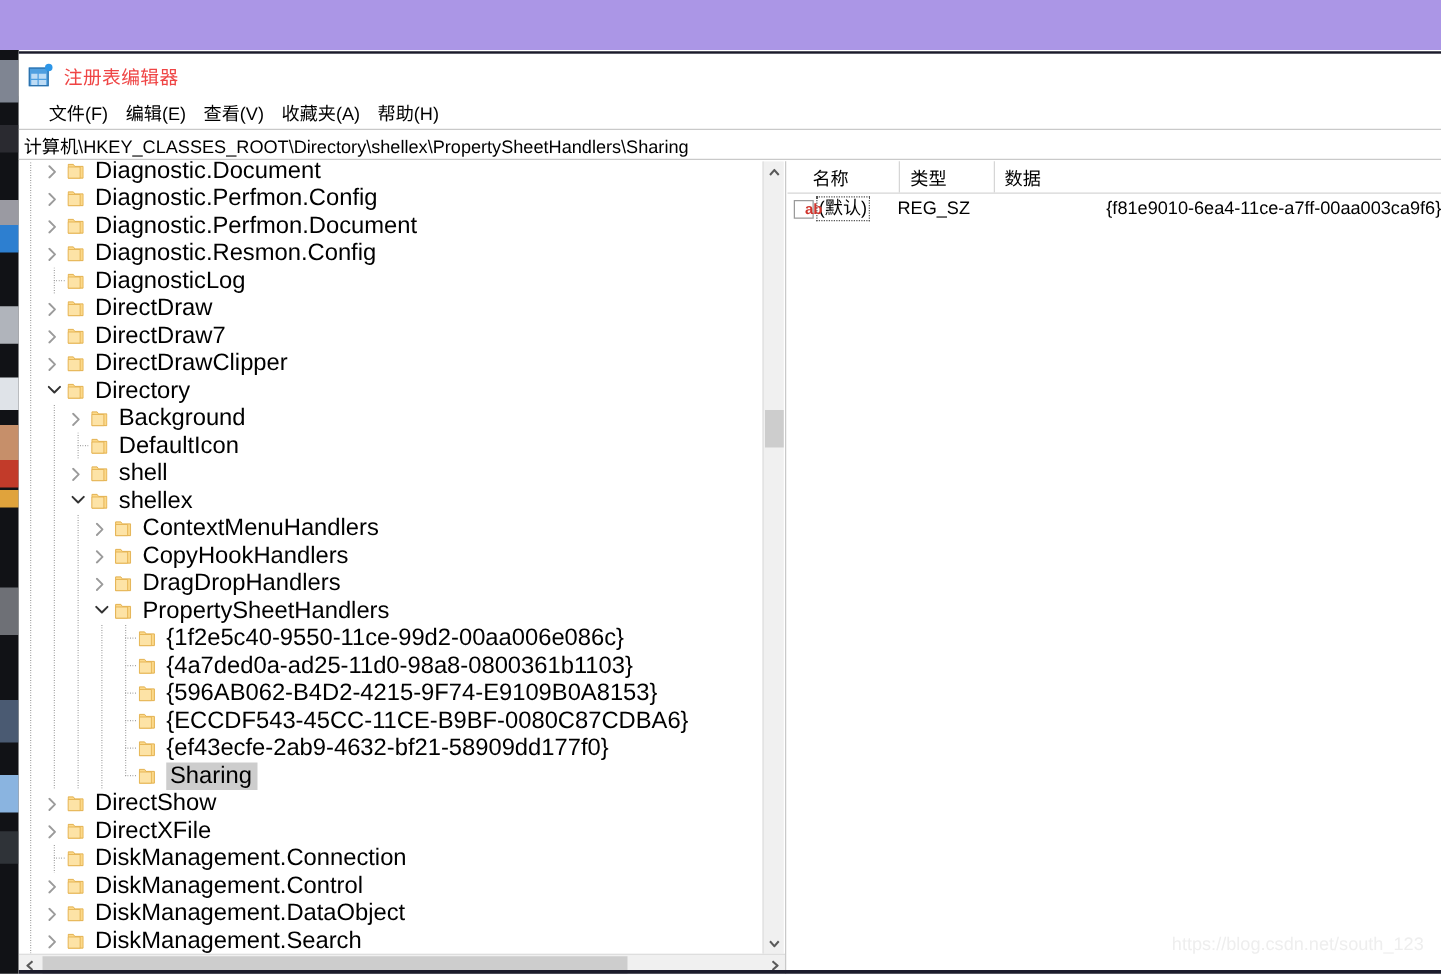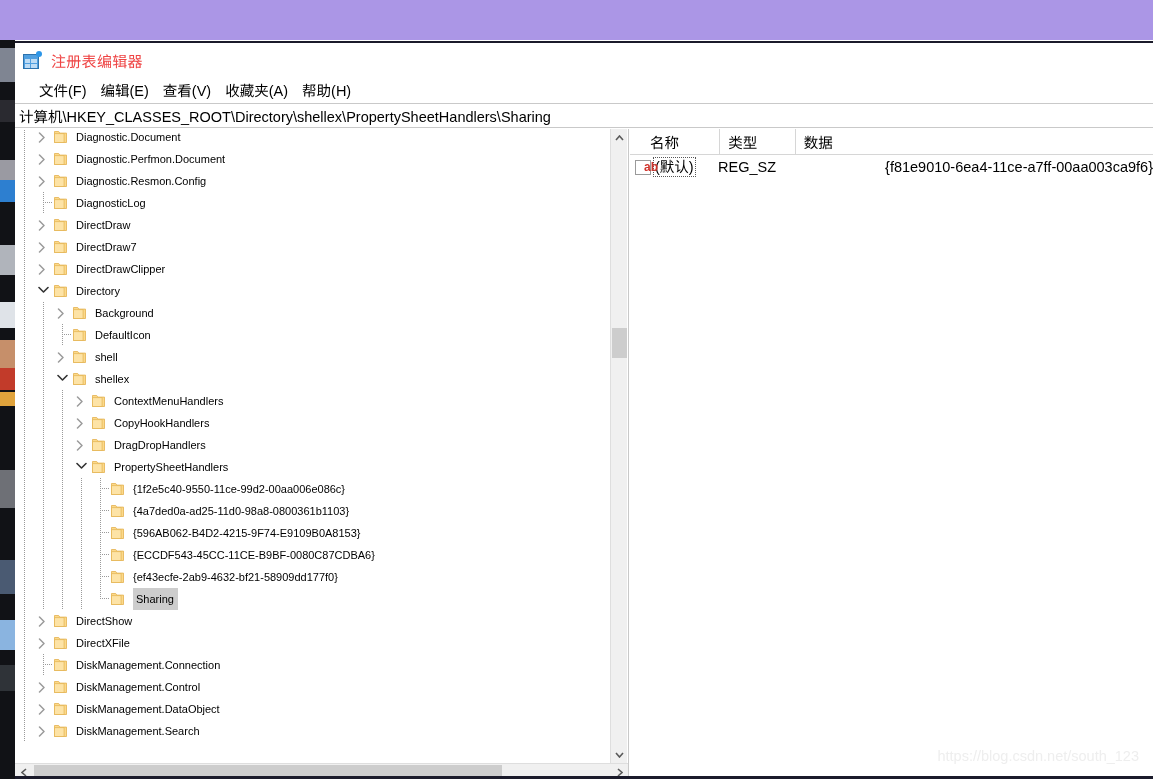--- a/index.html
+++ b/index.html
@@ -203,21 +203,21 @@
     flex: 0 0 auto;
     position: relative;
     margin-right: 6px;
   }
   .folder .fi {
     position: absolute;
     left: 1px; top: 4px;
     width: 13px; height: 14px;
   }
   .tree-label {
-    font-size: 11px;
+    font-size: 19px;
     color: #000000;
     line-height: 22px;
   }
   .tree-label.sel {
     background: #cdcdcd;
     padding: 0 4px 0 3px;
   }
 
   
   #tree-vscroll {
@@ -445,20 +445,35 @@
                 <svg width="8" height="11" viewBox="0 0 8 11">
                   <path d="M1.5 1 L6 5.5 L1.5 10" stroke="#9b9b9b" stroke-width="1.5" fill="none" stroke-linecap="round" stroke-linejoin="round"></path>
                 </svg>
               </div>
               <div class="folder">
                 <svg class="fi" viewBox="0 0 13 14">
                   <path d="M0.5 1.5 h4.2 l1.1 1.6 h6.7 v9.4 h-12 z" fill="#fcd98a" stroke="#e3b14f" stroke-width="0.8"></path>
                   <path d="M0.5 3.6 h9.6 v8.9 h-9.6 z" fill="#fde3a6" stroke="#e3b14f" stroke-width="0.7"></path>
                 </svg>
               </div>
+              <div class="tree-label">Diagnostic.Perfmon.Config</div>
+            </div>
+            <div class="tree-row">
+              <div class="guide vline"></div>
+              <div class="chevron has">
+                <svg width="8" height="11" viewBox="0 0 8 11">
+                  <path d="M1.5 1 L6 5.5 L1.5 10" stroke="#9b9b9b" stroke-width="1.5" fill="none" stroke-linecap="round" stroke-linejoin="round"></path>
+                </svg>
+              </div>
+              <div class="folder">
+                <svg class="fi" viewBox="0 0 13 14">
+                  <path d="M0.5 1.5 h4.2 l1.1 1.6 h6.7 v9.4 h-12 z" fill="#fcd98a" stroke="#e3b14f" stroke-width="0.8"></path>
+                  <path d="M0.5 3.6 h9.6 v8.9 h-9.6 z" fill="#fde3a6" stroke="#e3b14f" stroke-width="0.7"></path>
+                </svg>
+              </div>
               <div class="tree-label">Diagnostic.Perfmon.Document</div>
             </div>
             <div class="tree-row">
               <div class="guide vline"></div>
               <div class="chevron has">
                 <svg width="8" height="11" viewBox="0 0 8 11">
                   <path d="M1.5 1 L6 5.5 L1.5 10" stroke="#9b9b9b" stroke-width="1.5" fill="none" stroke-linecap="round" stroke-linejoin="round"></path>
                 </svg>
               </div>
               <div class="folder">

